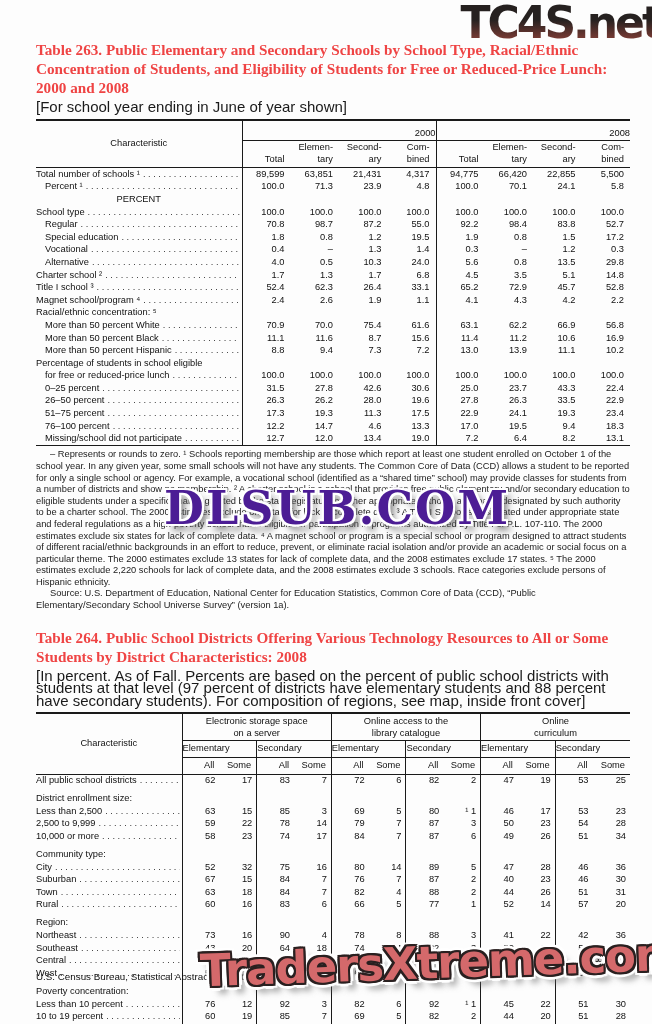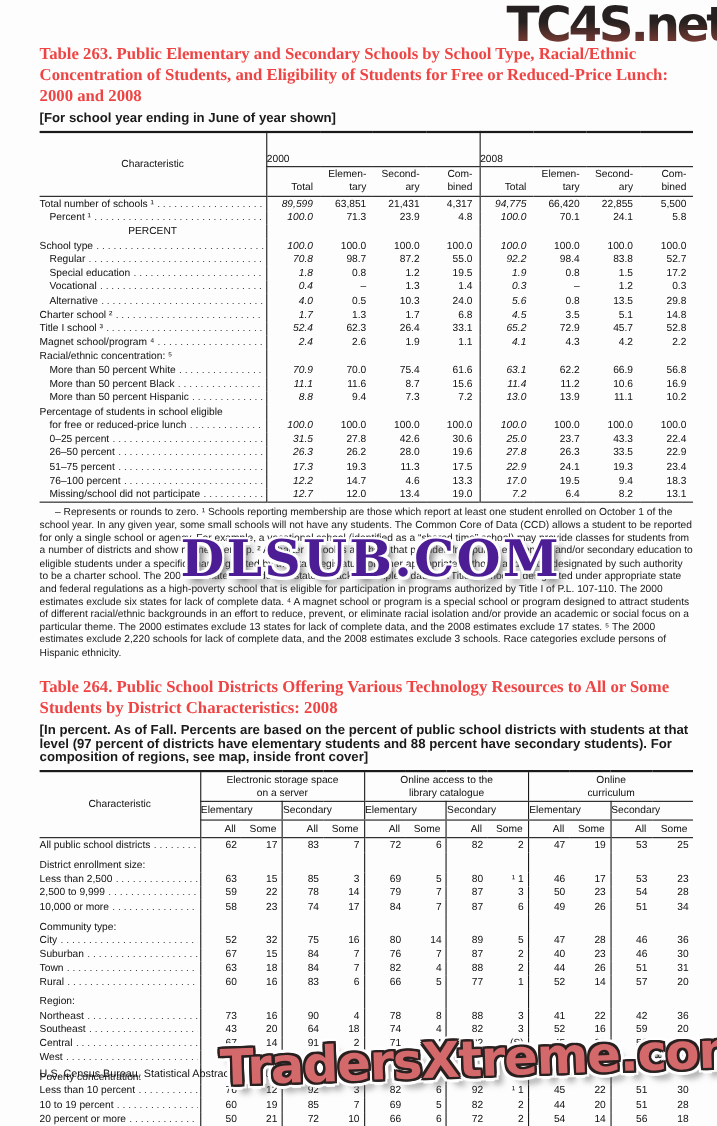--- a/index.html
+++ b/index.html
@@ -8,45 +8,45 @@
     position:relative; overflow:hidden; background:#fdfdfd;
     font-family:"Liberation Sans", sans-serif; color:#111;
   }
   .page { position:absolute; left:36px; top:40px; width:594px; }
 
   
   .tbl-title {
     font-family:"Liberation Serif", serif; font-weight:700;
     font-size:15.2px; line-height:19px; color:#ef4444; margin-bottom:4px;
   }
-  .tbl-note { font-size:12px; line-height:12.5px; color:#1a1a1a; margin-bottom:5px;font-weight:bold; }
+  .tbl-note { font-size:15px; line-height:12.5px; color:#1a1a1a; margin-bottom:5px; }
 
   
   table { border-collapse:collapse; table-layout:fixed; width:594px;
           font-size:9.3px; line-height:11.6px; color:#101010; }
   .stat-table { border-top:2px solid #1a1a1a; border-bottom:1.5px solid #1a1a1a; }
   th { font-weight:400; }
   
   .t263 th.char { text-align:center; vertical-align:middle; border-bottom:1px solid #1a1a1a; }
-  .t263 th.yg { text-align:left; padding:18px 0 1px; border-left:1px solid #1a1a1a; border-bottom:1px solid #1a1a1a; }
+  .t263 th.yg { text-align:right; padding:7px 0 1px; border-left:1px solid #1a1a1a; border-bottom:1px solid #1a1a1a; }
   .t263 th.sub { text-align:right; vertical-align:bottom; padding:1px 6px 2px 0;
                  white-space:pre-line; border-bottom:1px solid #1a1a1a; }
   .t263 th.sub.s0, .t263 th.sub.s4 { border-left:1px solid #1a1a1a; }
   
   .t264 th.char { text-align:center; vertical-align:middle; border-bottom:1px solid #1a1a1a; }
   .t264 th.grp { text-align:center; padding:2px 0 1px; white-space:pre-line;
                  border-left:1px solid #1a1a1a; border-bottom:1px solid #1a1a1a; }
   .t264 th.lvl { text-align:left; padding:2px 0; border-left:1px solid #1a1a1a; border-bottom:1px solid #1a1a1a; }
   .t264 th.as { text-align:right; padding:2px 5px 2px 0; border-bottom:1px solid #1a1a1a; }
   .t264 th.as.bl { border-left:1px solid #1a1a1a; }
   
   td { padding:0.5px 0; vertical-align:bottom; }
   td.num { text-align:right; padding-right:6px; white-space:nowrap; }
   .t264 td.num { padding-right:4px; }
-  .t263 td.c0, .t263 td.c4 { border-left:1px solid #1a1a1a;font-style:italic; }
+  .t263 td.c0, .t263 td.c4 { border-left:1px solid #1a1a1a; }
   .t264 td.c0, .t264 td.c2, .t264 td.c4, .t264 td.c6,
   .t264 td.c8, .t264 td.c10 { border-left:1px solid #1a1a1a; }
   tr.gap td { padding-top:6px; }
   td.lbl { overflow:hidden; }
   .lw { display:flex; align-items:baseline; }
   .ind .lw { padding-left:9px; }
   .ctr .lw { justify-content:center; }
   .lt { white-space:nowrap;text-align:center; }
   .dots { flex:1; overflow:hidden; white-space:nowrap; color:#333; margin:0 2px 0 3px; }
   .dots::after { content:". . . . . . . . . . . . . . . . . . . . . . . . . . . . . . . . . . . . . . . . . . . . . . . ."; }
@@ -472,20 +472,21 @@
           <td class="num c4">7.2</td>
           <td class="num c5">6.4</td>
           <td class="num c6">8.2</td>
           <td class="num c7">13.1</td>
         </tr>
       </tbody>
   </table>
 
   <div class="fn">
     <p>– Represents or rounds to zero. ¹ Schools reporting membership are those which report at least one student enrolled on October 1 of the school year. In any given year, some small schools will not have any students. The Common Core of Data (CCD) allows a student to be reported for only a single school or agency. For example, a vocational school (identified as a “shared time” school) may provide classes for students from a number of districts and show no membership. ² A charter school is a school that provides free public elementary and/or secondary education to eligible students under a specific charter granted by the state legislature or other appropriate authority and that is designated by such authority to be a charter school. The 2000 estimates exclude one state for lack of complete data. ³ A Title I School is designated under appropriate state and federal regulations as a high-poverty school that is eligible for participation in programs authorized by Title I of P.L. 107-110. The 2000 estimates exclude six states for lack of complete data. ⁴ A magnet school or program is a special school or program designed to attract students of different racial/ethnic backgrounds in an effort to reduce, prevent, or eliminate racial isolation and/or provide an academic or social focus on a particular theme. The 2000 estimates exclude 13 states for lack of complete data, and the 2008 estimates exclude 17 states. ⁵ The 2000 estimates exclude 2,220 schools for lack of complete data, and the 2008 estimates exclude 3 schools. Race categories exclude persons of Hispanic ethnicity.</p>
+    <p>Source: U.S. Department of Education, National Center for Education Statistics, Common Core of Data (CCD), “Public Elementary/Secondary School Universe Survey” (version 1a).</p>
   </div>
 
   <div class="spacer-lg"></div>
 
   <div class="tbl-title">Table 264. Public School Districts Offering Various Technology Resources to All or Some Students by District Characteristics: 2008</div>
   <div class="tbl-note">[In percent. As of Fall. Percents are based on the percent of public school districts with students at that level (97 percent of districts have elementary students and 88 percent have secondary students). For composition of regions, see map, inside front cover]</div>
 
   <table class="stat-table t264">
     <colgroup>
       <col style="width:146px">

